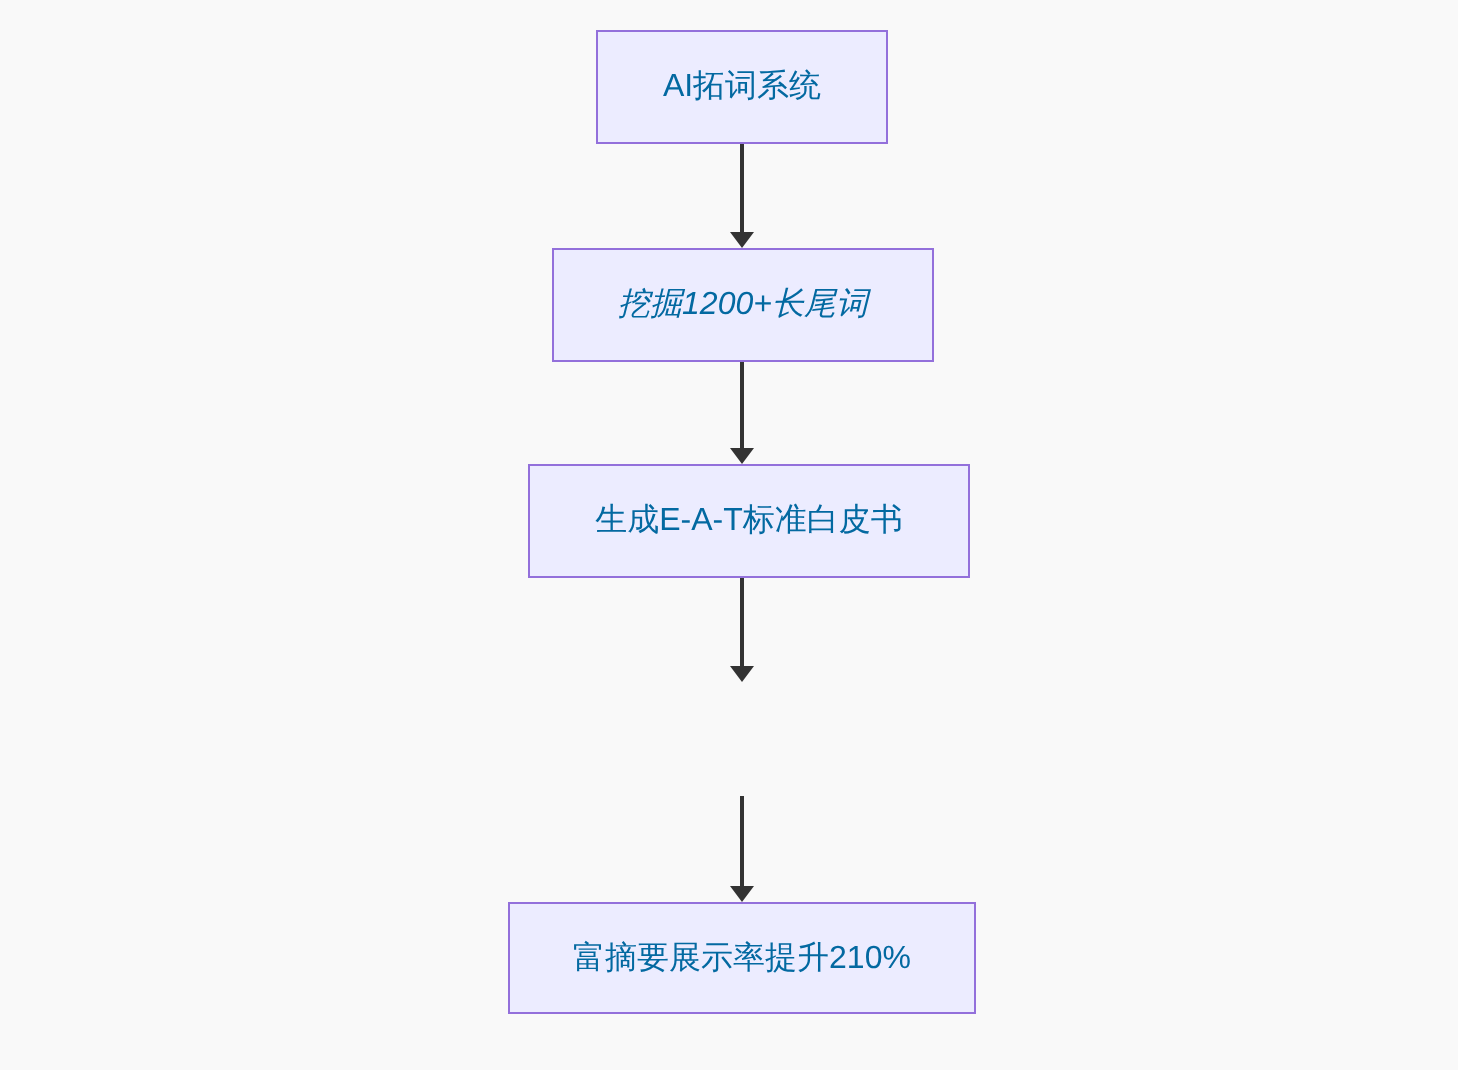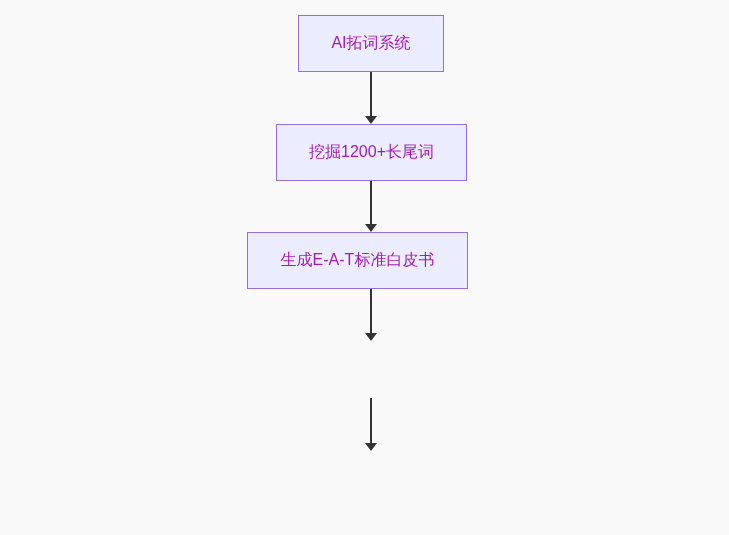--- a/index.html
+++ b/index.html
@@ -15,32 +15,32 @@
     overflow: hidden;
   }
   .canvas {
     position: absolute;
     inset: 0;
   }
   .node {
     position: absolute;
     background: #ECECFF;
     border: 1px solid #9370DB;
-    color: #a21caf;
+    color: #0369a1;
     font-size: 16px;
     display: flex;
     align-items: center;
     justify-content: center;
     text-align: center;
     box-sizing: border-box;
     white-space: nowrap;
   }
   .n0 { left: 298px; top: 15px;  width: 146px; height: 57px; }
-  .n1 { left: 276px; top: 124px; width: 191px; height: 57px; }
-  .n2 { left: 247px; top: 232px; width: 221px; height: 57px; }
+  .n1 { left: 276px; top: 124px; width: 191px; height: 57px; font-style: italic; }
+  .n2 { left: 264px; top: 232px; width: 221px; height: 57px; }
   .n3 { left: 264px; top: 341px; width: 213px; height: 57px; }
   .n4 { left: 254px; top: 451px; width: 234px; height: 56px; }
   .edge {
     position: absolute;
     width: 14px;
     display: flex;
     flex-direction: column;
     align-items: center;
   }
   .edge .line {
@@ -92,14 +92,17 @@
     <div class="line"></div>
     <div class="head"></div>
   </div>
 
 
   <div class="edge e3">
     <div class="line"></div>
     <div class="head"></div>
   </div>
 
+  <div class="node n4">
+    <span>富摘要展示率提升210%</span>
+  </div>
 
 </div>
 
 </body></html>

